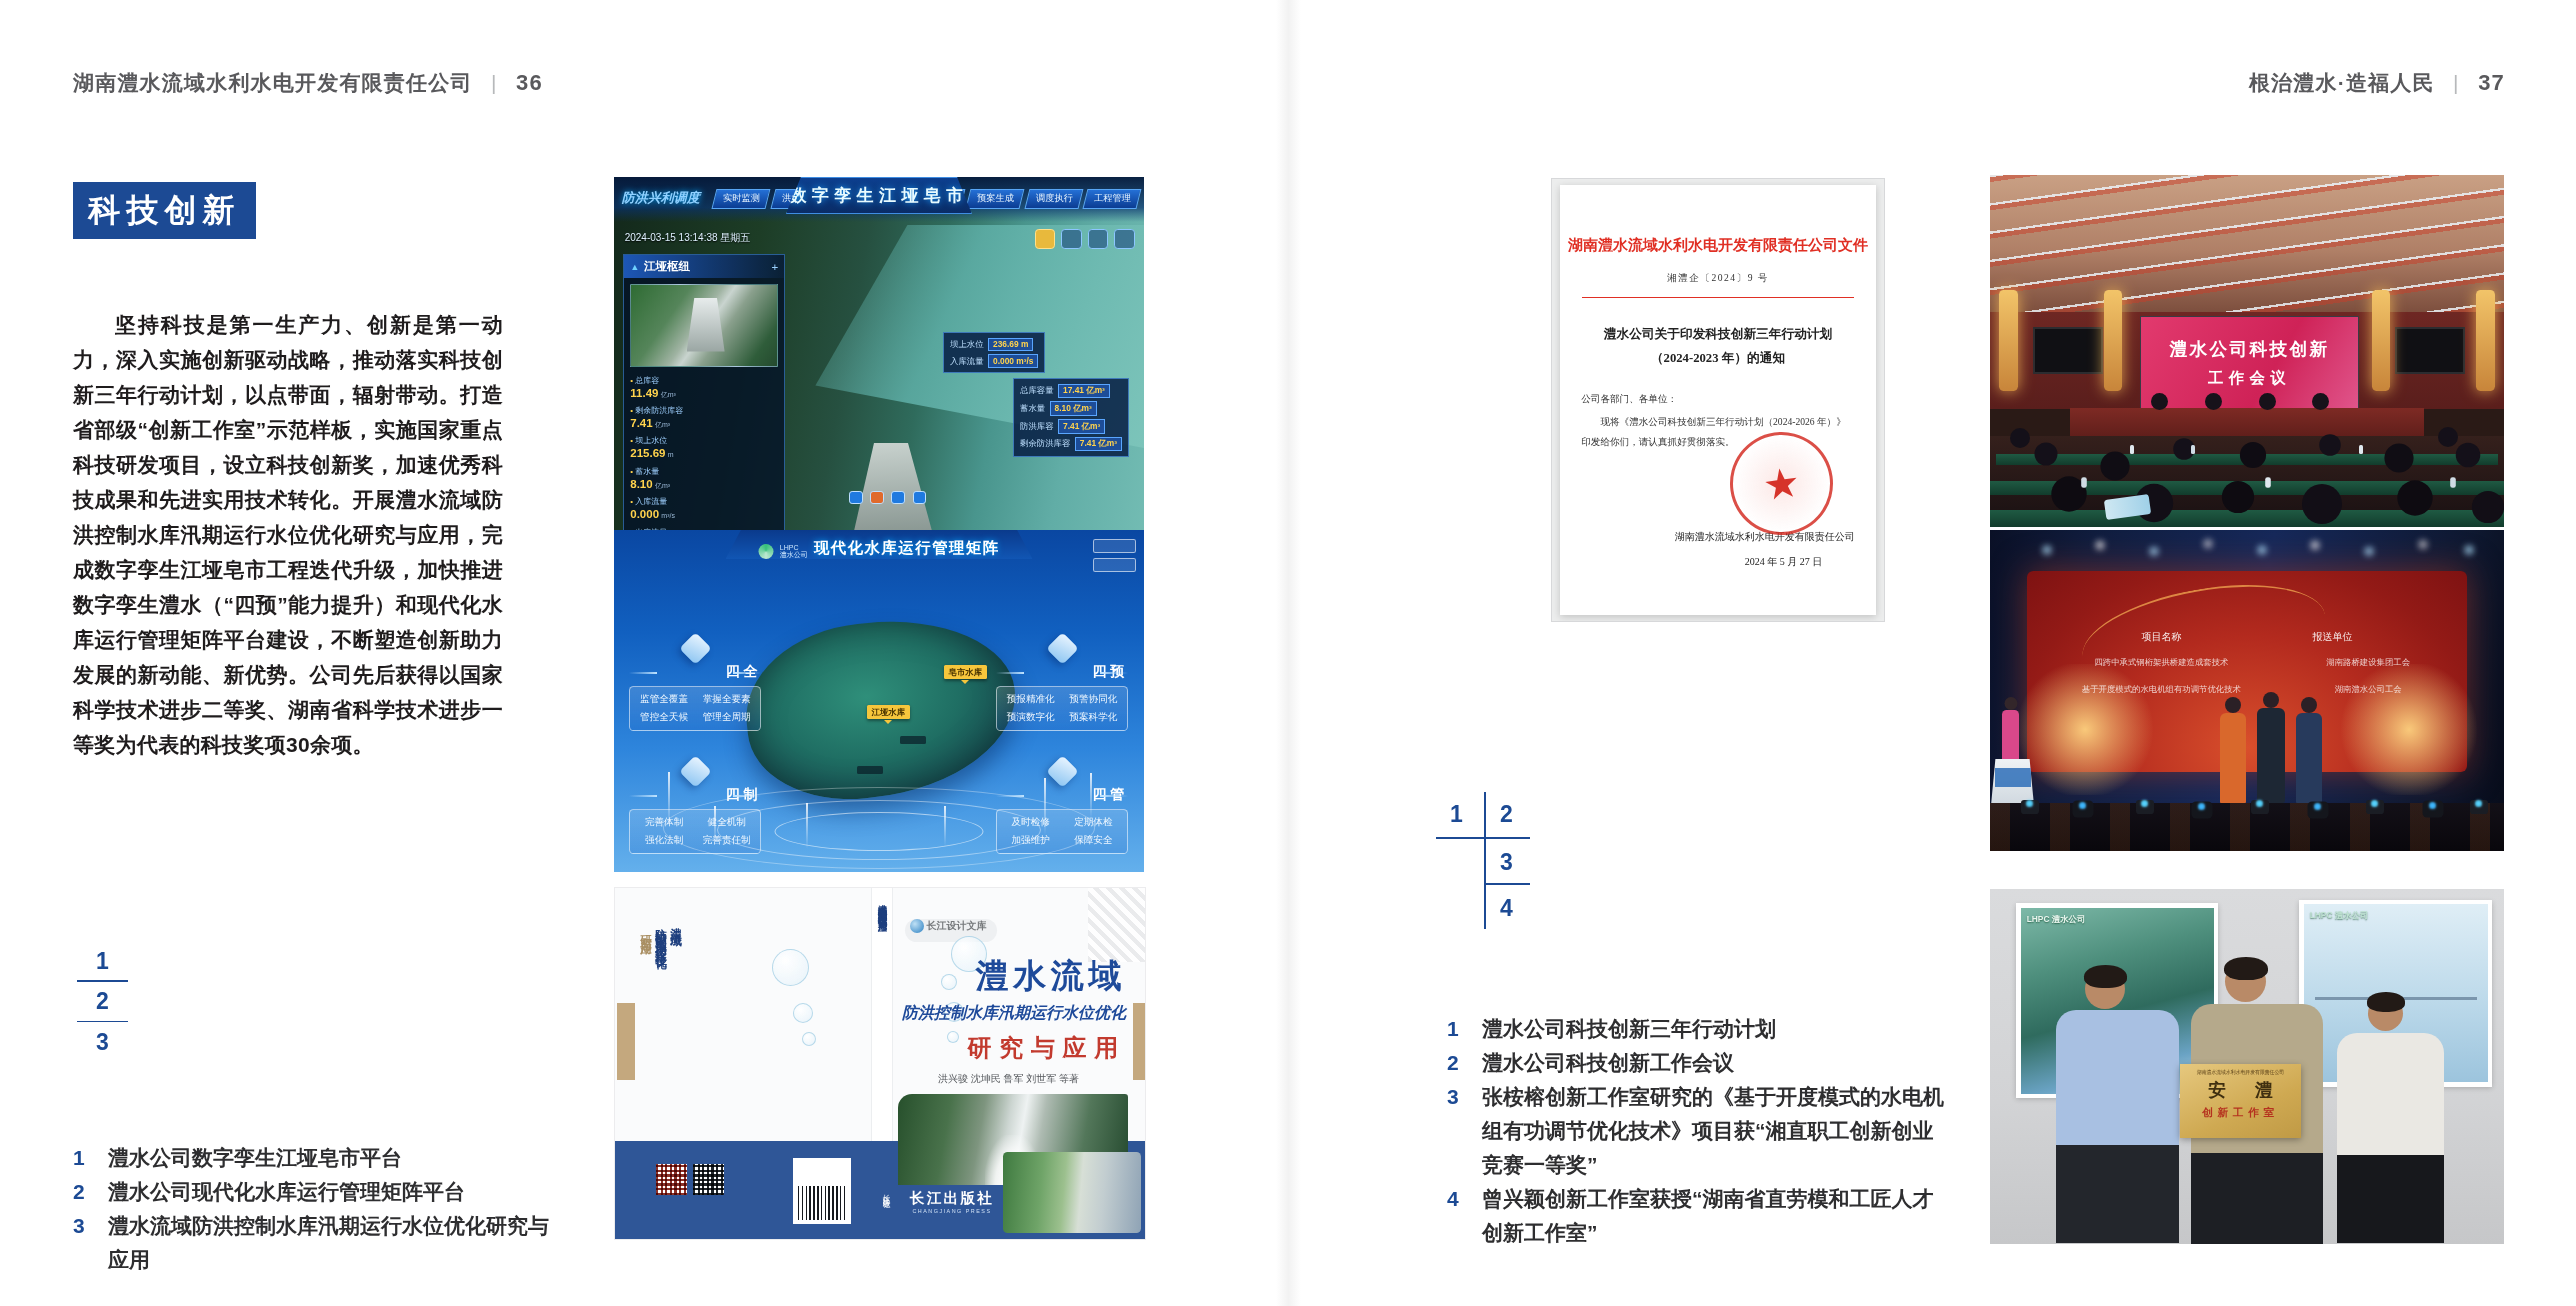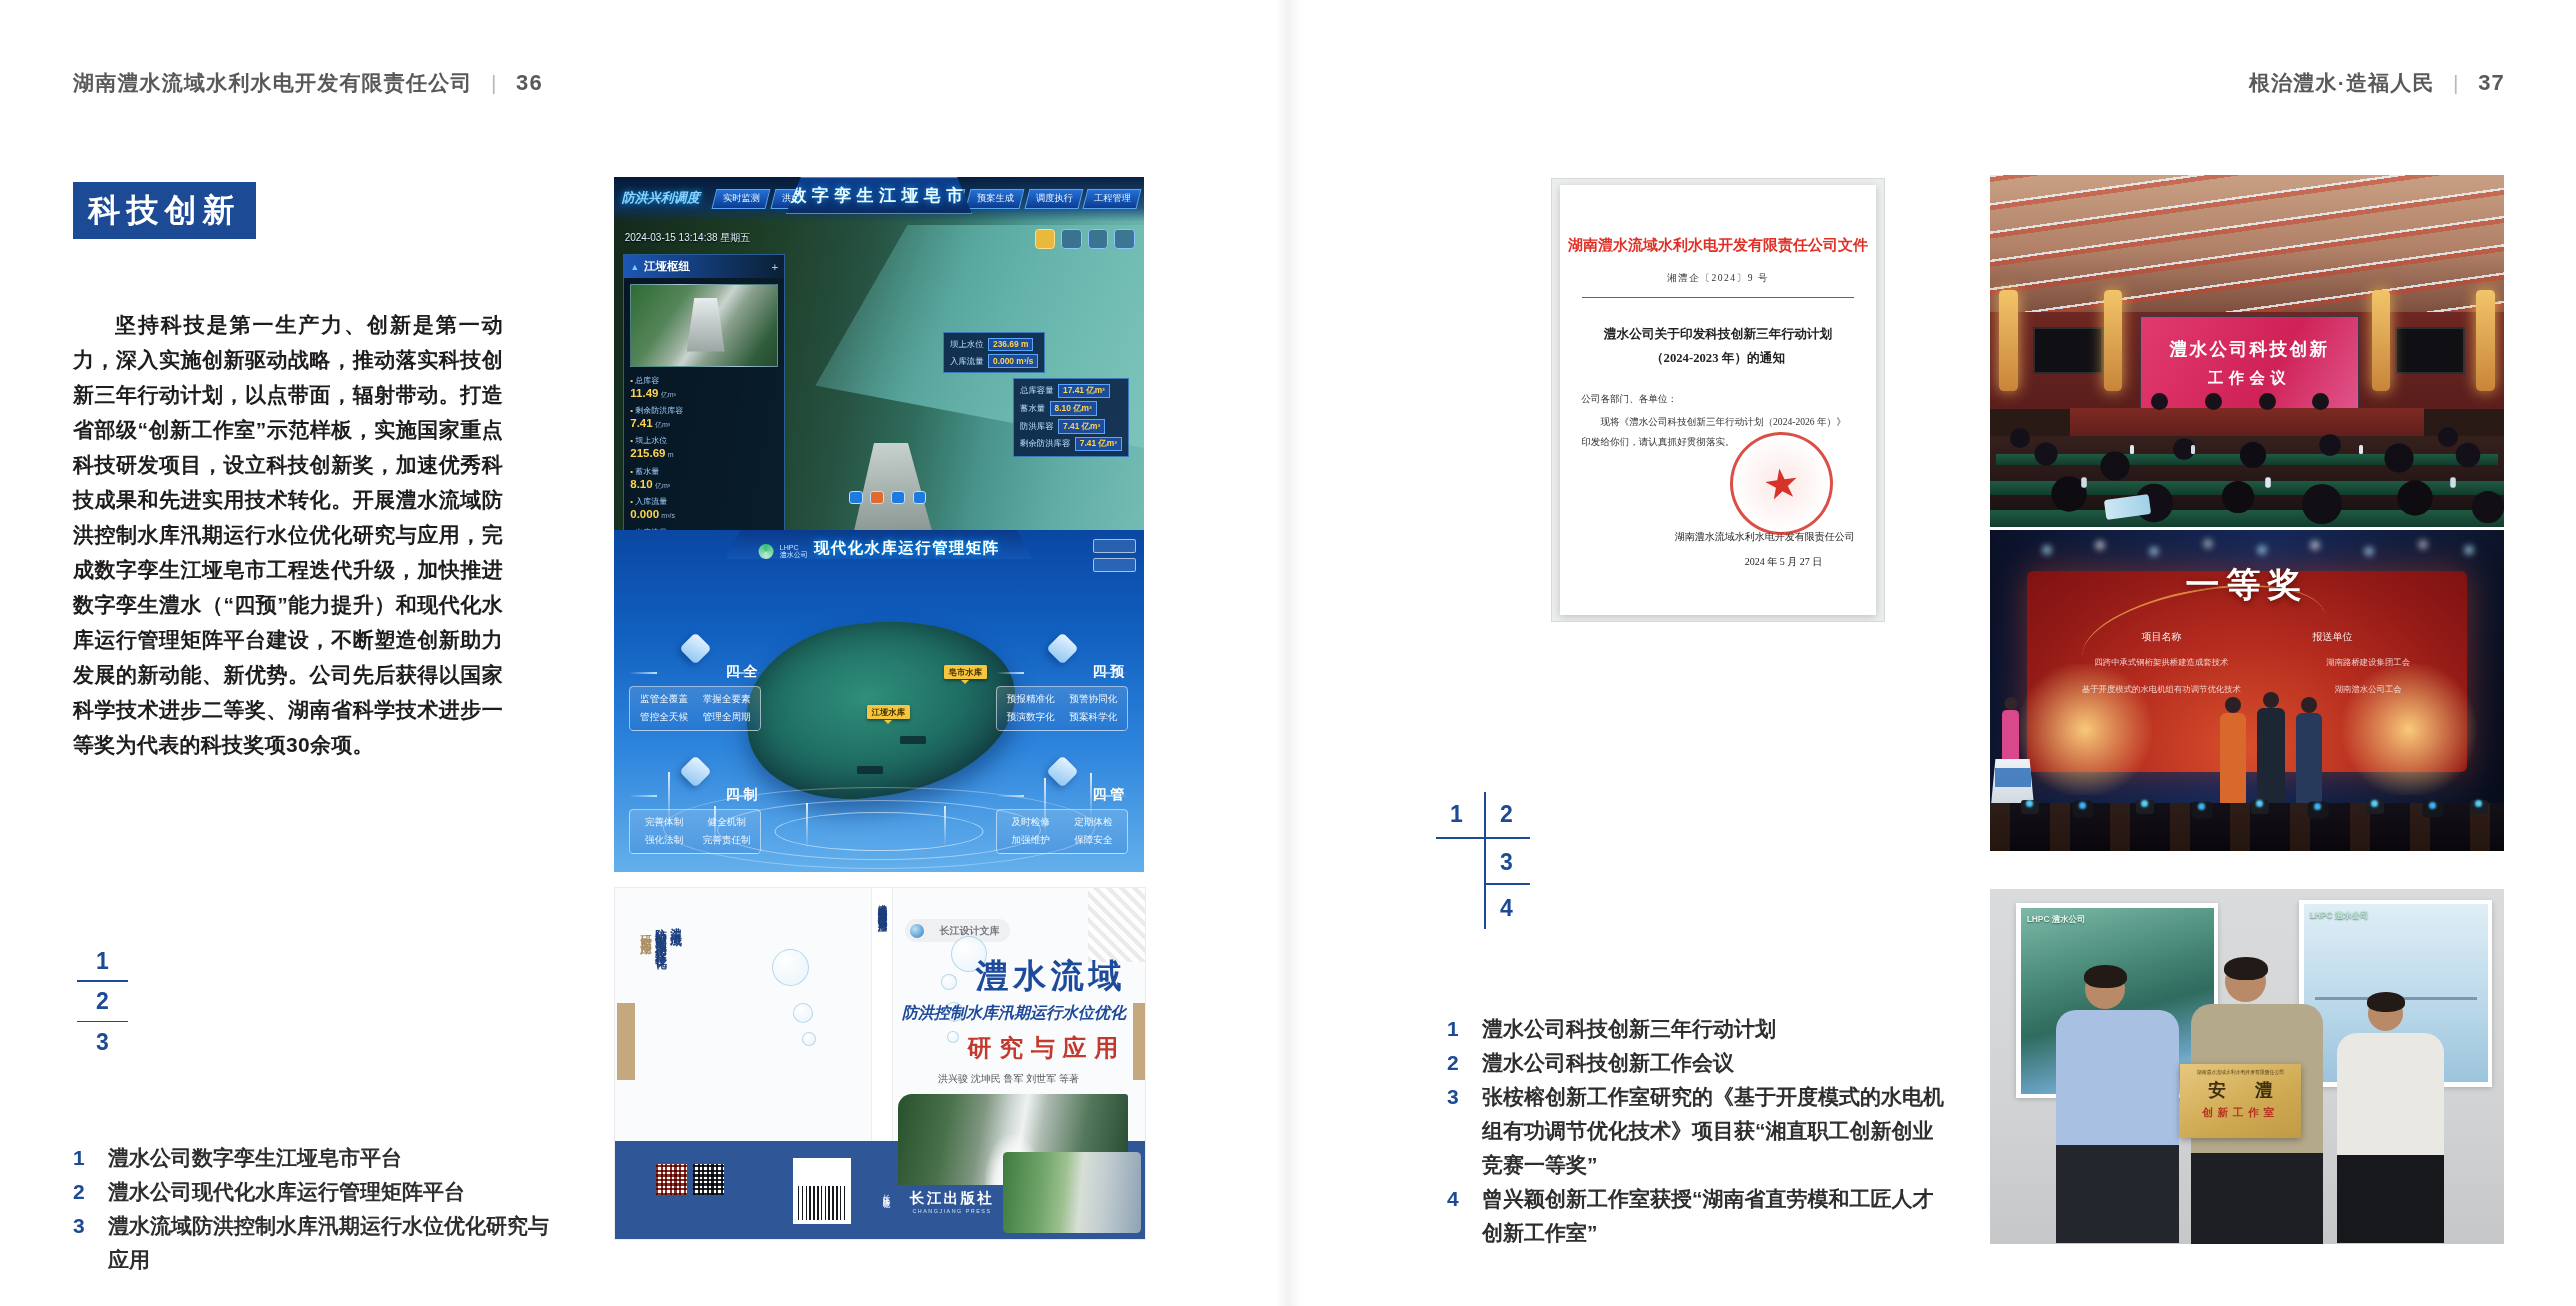--- a/index.html
+++ b/index.html
@@ -131,21 +131,21 @@
     background:radial-gradient(circle at 35% 30%,rgba(255,255,255,.9),rgba(190,225,245,.3))}
   .bk-qr{position:absolute;top:276px;width:31px;height:31px;background:
       repeating-linear-gradient(90deg,#20262c 0 2.3px,#fff 2.3px 4.6px),
       repeating-linear-gradient(0deg,#20262c 0 2.3px,#fff 2.3px 4.6px);background-blend-mode:multiply}
   .bk-qr.red{background:
       repeating-linear-gradient(90deg,#8d3028 0 2.3px,#fff 2.3px 4.6px),
       repeating-linear-gradient(0deg,#8d3028 0 2.3px,#fff 2.3px 4.6px);background-blend-mode:multiply}
   .bk-bar{position:absolute;left:178px;top:270px;width:49px;height:57px;background:#fff;display:flex;align-items:flex-end;padding:4.6px}
   .bk-bar i{display:block;width:100%;height:34px;background:repeating-linear-gradient(90deg,#15181c 0 1.5px,#fff 1.5px 3.8px)}
   .bk-series{position:absolute;left:290px;top:31px;height:23px;padding:0 10.7px 0 5.4px;background:#eef0f2;border-radius:12.3px;
-    display:flex;align-items:center;gap:15px;color:#76797c;font-size:10px;font-weight:700}
+    display:flex;align-items:flex-start;gap:2px;color:#76797c;font-size:10px;font-weight:700}
   .bk-series .lg{width:14px;height:14px;border-radius:50%;background:radial-gradient(circle at 35% 35%,#bfe0f5,#2a7fc1)}
   .bk-checker{position:absolute;right:0;top:0;width:57px;height:74px;background:repeating-linear-gradient(45deg,#e7e8ea 0 4.6px,#fff 4.6px 9.2px);opacity:.85}
   .bk-t1{position:absolute;left:307px;top:66px;width:204px;text-align:right;font-size:33px;font-weight:700;color:#1e4a9a;letter-spacing:4.6px}
   .bk-t2{position:absolute;left:278px;top:115px;width:233px;text-align:right;font-size:16px;font-style:italic;font-weight:700;color:#1e4a9a}
   .bk-t3{position:absolute;left:307px;top:144px;width:204px;text-align:right;font-size:24px;font-weight:700;color:#c23a2e;letter-spacing:7.7px}
   .bk-auth{position:absolute;left:276px;top:184px;width:235px;text-align:center;font-size:10px;color:#55585c}
   .bk-photo1{position:absolute;left:283px;top:206px;width:230px;height:91px;border-radius:14px 3.1px 0 0;
     background:linear-gradient(100deg,#27502c 0%,#49724b 22%,#7e957f 36%,#cdd6d2 47%,#eef2f2 53%,#aebbb2 61%,#53775a 79%,#24492e 100%)}
   .bk-photo1::after{content:"";position:absolute;left:38%;bottom:0;width:24%;height:55%;
     background:radial-gradient(ellipse at 50% 100%,#ffffff 0%,rgba(255,255,255,.75) 45%,rgba(255,255,255,0) 75%)}
@@ -544,21 +544,20 @@
   <div class="mt-crowd"></div>
   <div class="mt-dots"></div>
   <div class="mt-tissue"></div>
 </div>
 
 <div class="fig stg">
   <div class="stg-lights"></div>
   <div class="stg-screen">
     <div class="stg-arc"></div>
   </div>
-  <div class="stg-award">一等奖</div>
   <div class="stg-cols">
     <span>项目名称</span>
     <span>报送单位</span>
   </div>
   <div class="stg-row" style="top:127px">
     <span class="pj">四跨中承式钢桁架拱桥建造成套技术</span>
       <span class="un">湖南路桥建设集团工会</span>
   </div>
   <div class="stg-row" style="top:154px">
     <span class="pj">基于开度模式的水电机组有功调节优化技术</span>

